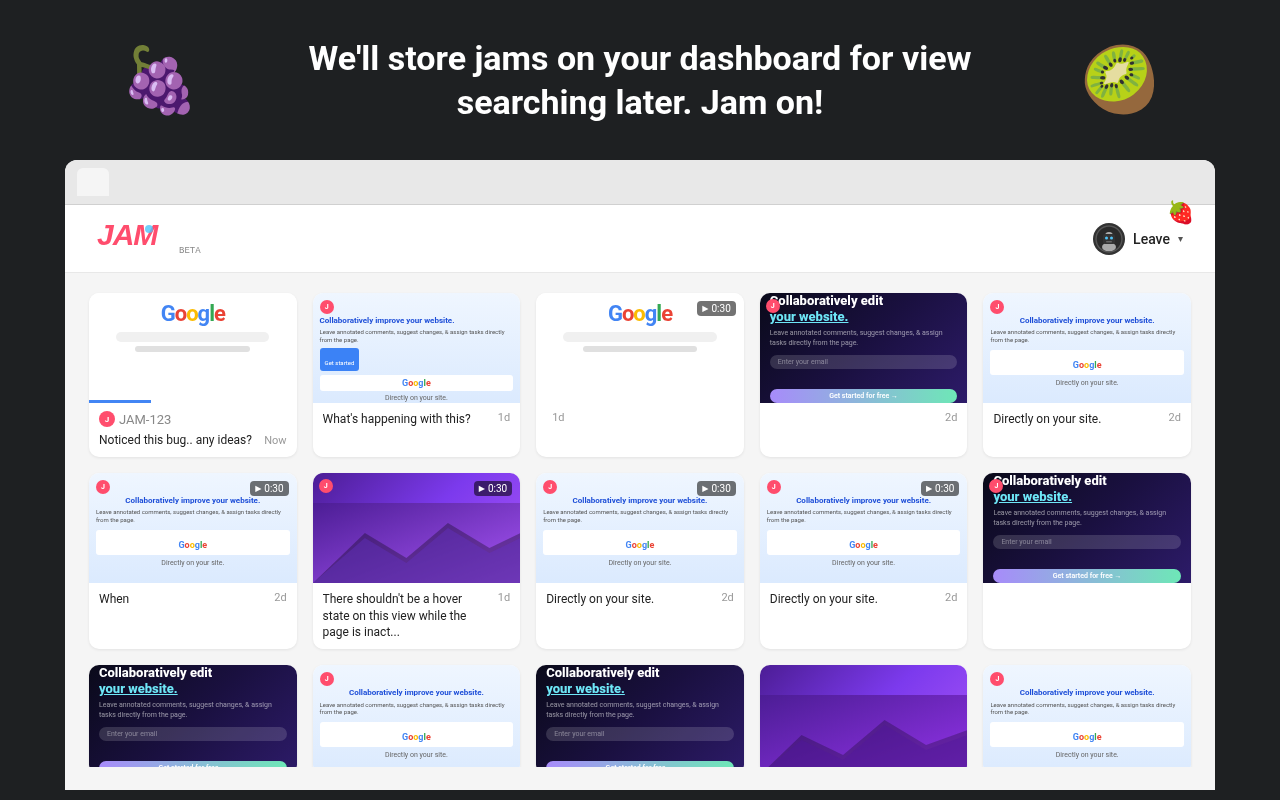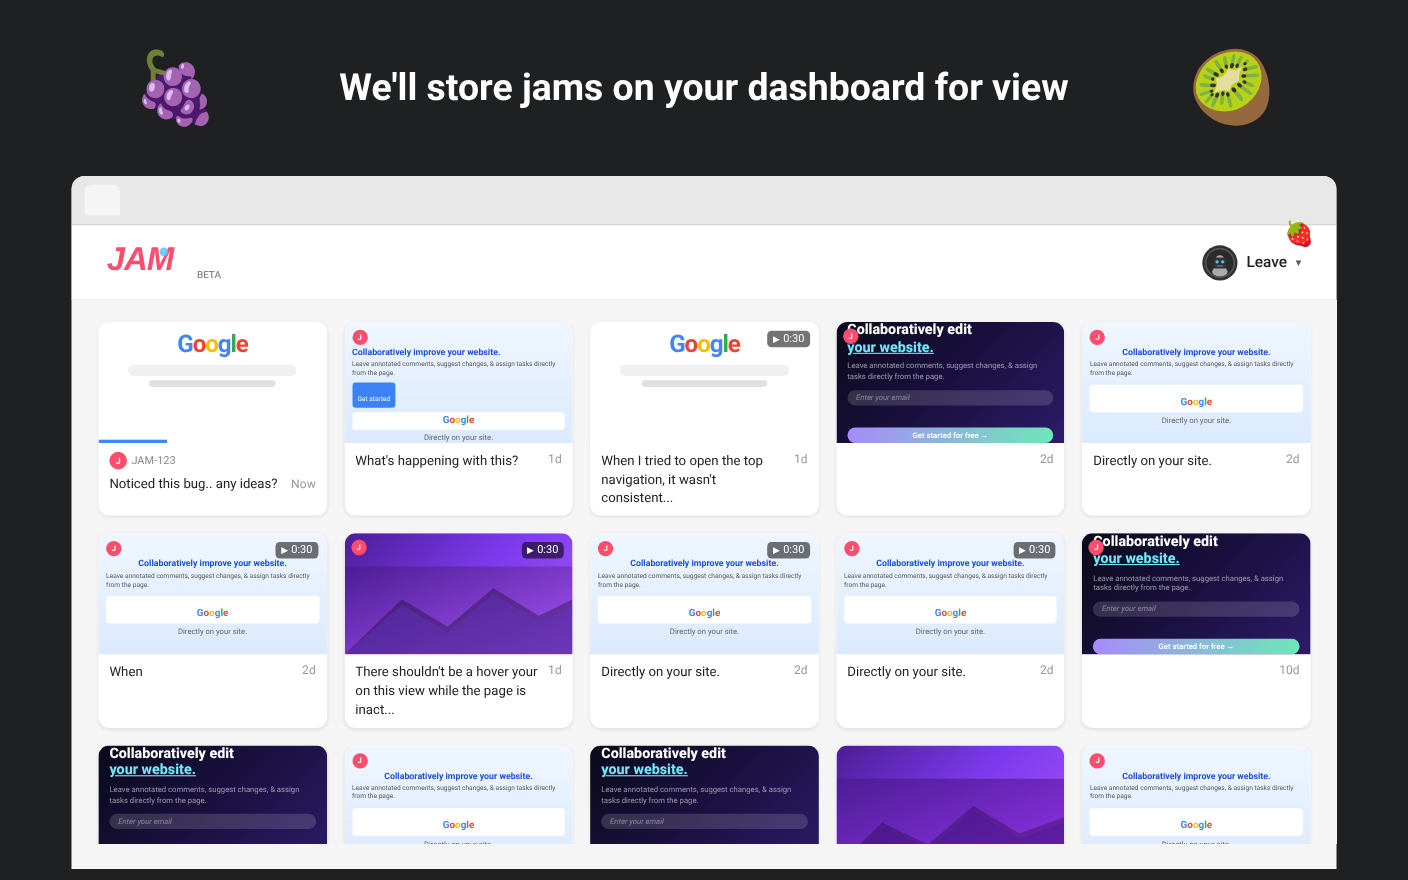--- a/index.html
+++ b/index.html
@@ -108,20 +108,21 @@
     }
     .logo-beta {
       font-size: 9px;
       color: #888;
       font-weight: 500;
       font-style: normal;
       margin-left: 2px;
       align-self: flex-end;
       margin-bottom: 4px;
       letter-spacing: 0;
+      font-family: Liberation Mono, monospace;
     }
 
     .search-bar {
       flex: 1;
       max-width: 640px;
       margin: 0 auto;
       position: relative;
     }
     .search-bar input {
       width: 100%;
@@ -256,21 +257,21 @@
       font-weight: 700;
     }
 
     .jam-id-badge {
       display: flex;
       align-items: center;
       gap: 4px;
       margin-bottom: 2px;
     }
     .jam-id-text {
-      font-size: 10px;
+      font-size: 13px;
       color: #888;
     }
 
     
     .mini-google {
       background: #fff;
       display: flex;
       flex-direction: column;
       align-items: center;
       justify-content: flex-start;
@@ -300,21 +301,20 @@
       font-size: 7px;
       line-height: 1.4;
     }
     .collab-dark-v2 .email-bar {
       background: rgba(255,255,255,0.15);
       border-radius: 20px;
       padding: 3px 8px;
       margin-top: 6px;
       font-size: 7px;
       color: rgba(255,255,255,0.4);
-      font-style: italic;
     }
     .collab-dark-v2 .cta-btn {
       background: linear-gradient(90deg, #a78bfa, #6ee7b7);
       border-radius: 20px;
       padding: 3px 8px;
       margin-top: 20px;
       font-size: 7px;
       color: #fff;
       font-weight: 600;
       text-align: center;
@@ -351,20 +351,21 @@
       background: linear-gradient(90deg, #4285f4, #4285f4 30%, transparent 30%);
     }
   </style>
 </head>
 <body>
 
 <div class="top-banner">
   <span class="emoji-left">🍇</span>
   <div class="banner-text">
     <span>We'll store jams on your dashboard for view</span><br>
+    <span>searching later. Jam on!</span>
   </div>
   <span class="emoji-right">🥝</span>
 </div>
 
 <div class="app-window">
 
   <div class="browser-chrome">
     <div class="browser-tab"></div>
     <div class="browser-tab browser-tab-inactive"></div>
     <div class="browser-strawberry">🍓</div>
@@ -459,21 +460,20 @@
           <div style="font-size:22px;font-weight:700;letter-spacing:-1px;">
             <span class="g-blue">G</span><span class="g-red">o</span><span class="g-yellow">o</span><span class="g-blue">g</span><span class="g-green">l</span><span class="g-red">e</span>
           </div>
           <div style="width:80%;height:10px;background:#f0f0f0;border-radius:12px;margin-top:6px;"></div>
           <div style="width:60%;height:6px;background:#e0e0e0;border-radius:12px;margin-top:4px;"></div>
           <div class="duration-badge">
             <span class="play-icon">▶</span> 0:30
           </div>
         </div>
         <div class="card-footer">
-          <span class="card-title">When I tried to open the top navigation, it wasn't consistent...</span>
           <span class="card-time">1d</span>
         </div>
       </div>
 
       <div class="jam-card">
         <div class="card-thumb collab-dark-v2" style="position:relative;">
           <div style="display:flex;align-items:center;gap:4px;position:absolute;top:6px;left:6px;">
             <div style="width:14px;height:14px;background:#ff4d6d;border-radius:50%;display:flex;align-items:center;justify-content:center;">
               <span style="color:white;font-size:7px;font-weight:700;">J</span>
             </div>
@@ -552,21 +552,21 @@
               </linearGradient>
             </defs>
             <polygon points="0,80 50,30 90,55 130,20 170,45 200,30 200,80" fill="rgba(0,0,0,0.3)"></polygon>
             <polygon points="0,80 50,35 90,60 130,25 170,50 200,35 200,80" fill="rgba(100,50,200,0.4)"></polygon>
           </svg>
           <div class="duration-badge" style="top:8px;right:8px;">
             <span class="play-icon">▶</span> 0:30
           </div>
         </div>
         <div class="card-footer">
-          <span class="card-title">There shouldn't be a hover your on this view while the page is inact...</span>
+          <span class="card-title">There shouldn't be a hover state on this view while the page is inact...</span>
           <span class="card-time">1d</span>
         </div>
       </div>
 
       <div class="jam-card">
         <div class="card-thumb improve-light" style="position:relative;">
           <div style="display:flex;align-items:center;gap:4px;width:100%;margin-bottom:2px;">
             <div style="width:14px;height:14px;background:#ff4d6d;border-radius:50%;display:flex;align-items:center;justify-content:center;">
               <span style="color:white;font-size:7px;font-weight:700;">J</span>
             </div>
@@ -618,24 +618,20 @@
         <div class="card-thumb collab-dark-v2" style="position:relative;">
           <div style="display:flex;align-items:center;gap:4px;position:absolute;top:6px;left:6px;">
             <div style="width:14px;height:14px;background:#ff4d6d;border-radius:50%;display:flex;align-items:center;justify-content:center;">
               <span style="color:white;font-size:7px;font-weight:700;">J</span>
             </div>
           </div>
           <div class="title-lg">Collaboratively edit<br><span>your website.</span></div>
           <div class="sub-text">Leave annotated comments, suggest changes, &amp; assign tasks directly from the page.</div>
           <div class="email-bar">Enter your email</div>
           <div class="cta-btn">Get started for free →</div>
-        </div>
-        <div class="card-footer">
-          <span class="card-title"></span>
-          <span class="card-time">10d</span>
         </div>
       </div>
 
       <div class="jam-card">
         <div class="card-thumb collab-dark-v2" style="height:110px;">
           <div class="title-lg">Collaboratively edit<br><span>your website.</span></div>
           <div class="sub-text">Leave annotated comments, suggest changes, &amp; assign tasks directly from the page.</div>
           <div class="email-bar">Enter your email</div>
           <div class="cta-btn">Get started for free →</div>
         </div>

